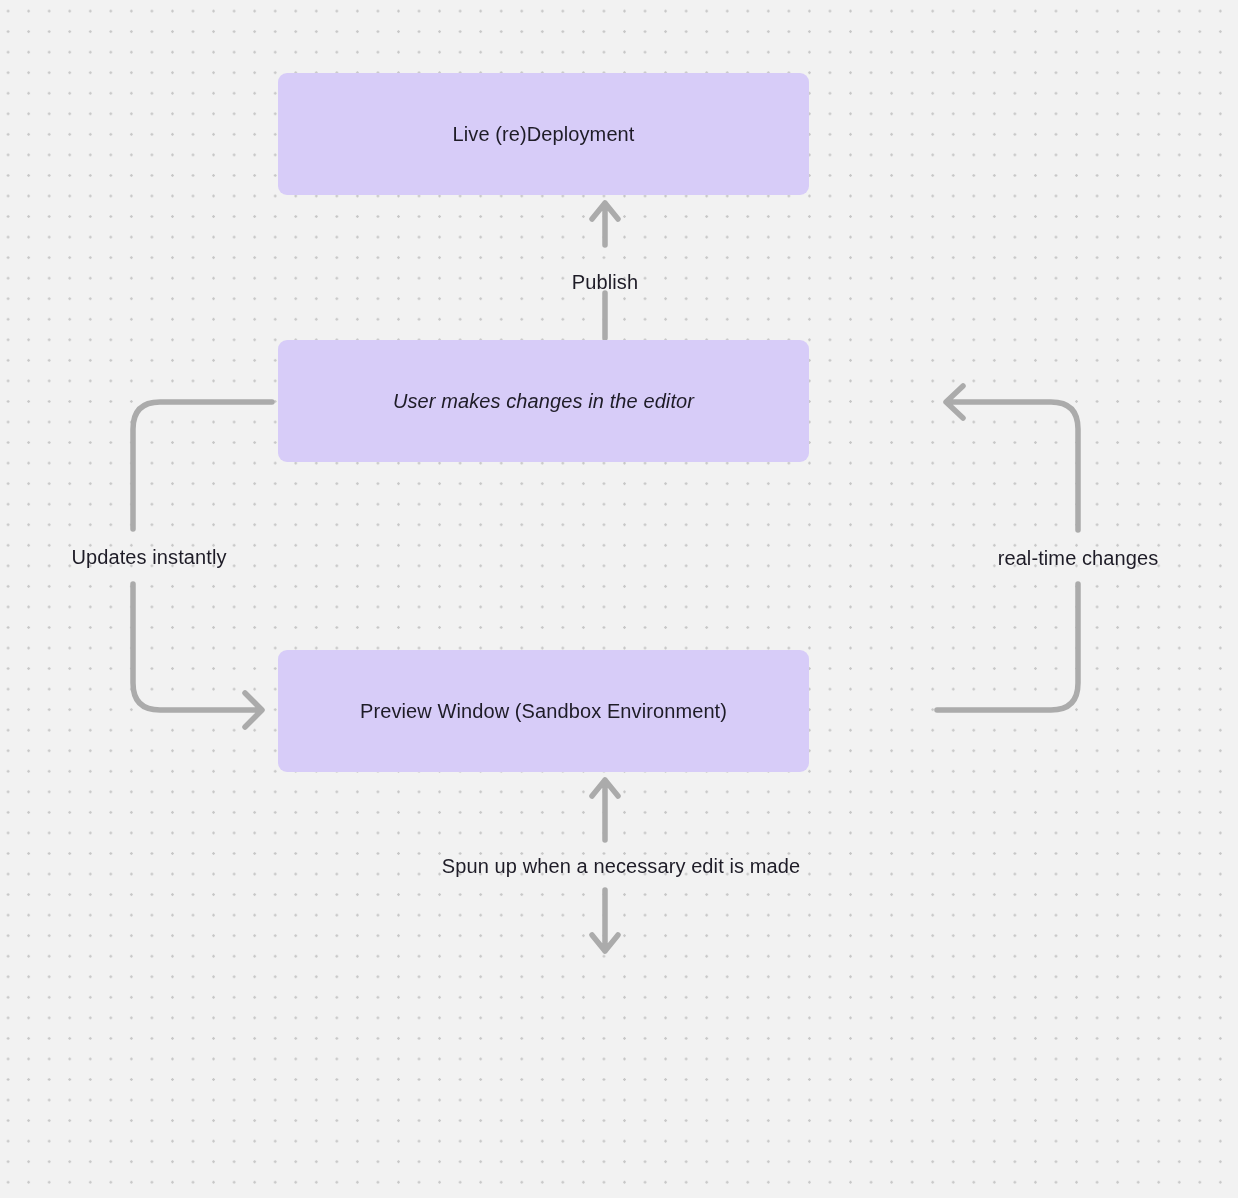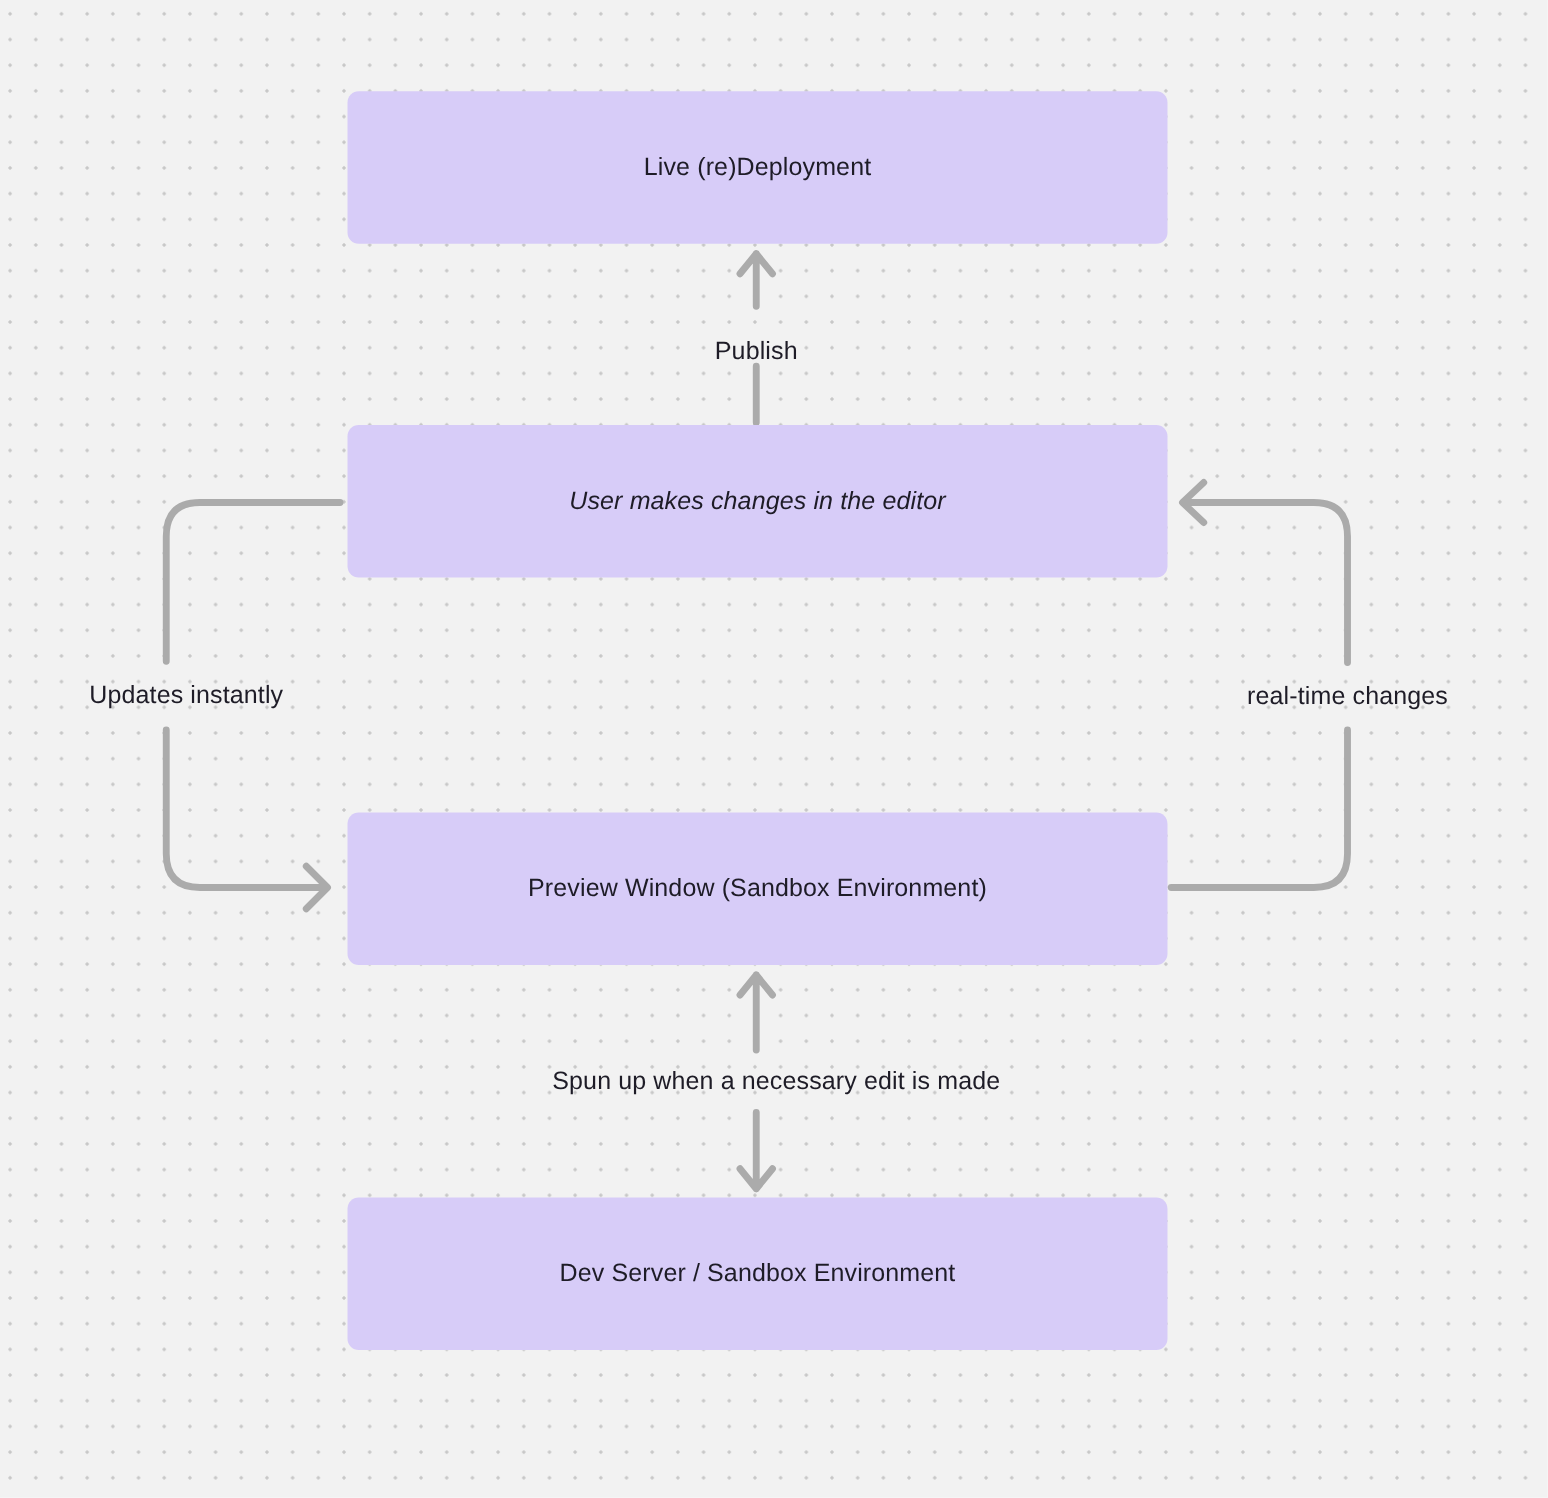--- a/index.html
+++ b/index.html
@@ -22,21 +22,21 @@
   .edges path {
     stroke: #ababab;
     stroke-width: 5.5;
     fill: none;
     stroke-linecap: round;
     stroke-linejoin: round;
   }
   .node {
     position: absolute;
     left: 278px;
-    width: 656px;
+    width: 531px;
     height: 122px;
     background: #d7ccf8;
     border-radius: 9px;
     display: flex;
     align-items: center;
     justify-content: center;
   }
   .node-label {
     color: #1e1c27;
     font-size: 20px;
@@ -81,22 +81,19 @@
   </div>
 
   <div class="node" id="node-user">
     <span class="node-label">User makes changes in the editor</span>
   </div>
 
   <div class="node" id="node-preview">
     <span class="node-label">Preview Window (Sandbox Environment)</span>
   </div>
 
-  <div class="node" id="node-dev">
-    <span class="node-label">Dev Server / Sandbox Environment</span>
-  </div>
 
   <div class="edge-label" id="label-publish">Publish</div>
   <div class="edge-label" id="label-updates">Updates instantly</div>
   <div class="edge-label" id="label-feedback">real-time changes</div>
   <div class="edge-label" id="label-spun">Spun up when a necessary edit is made</div>
 
 </div>
 
 </body></html>

